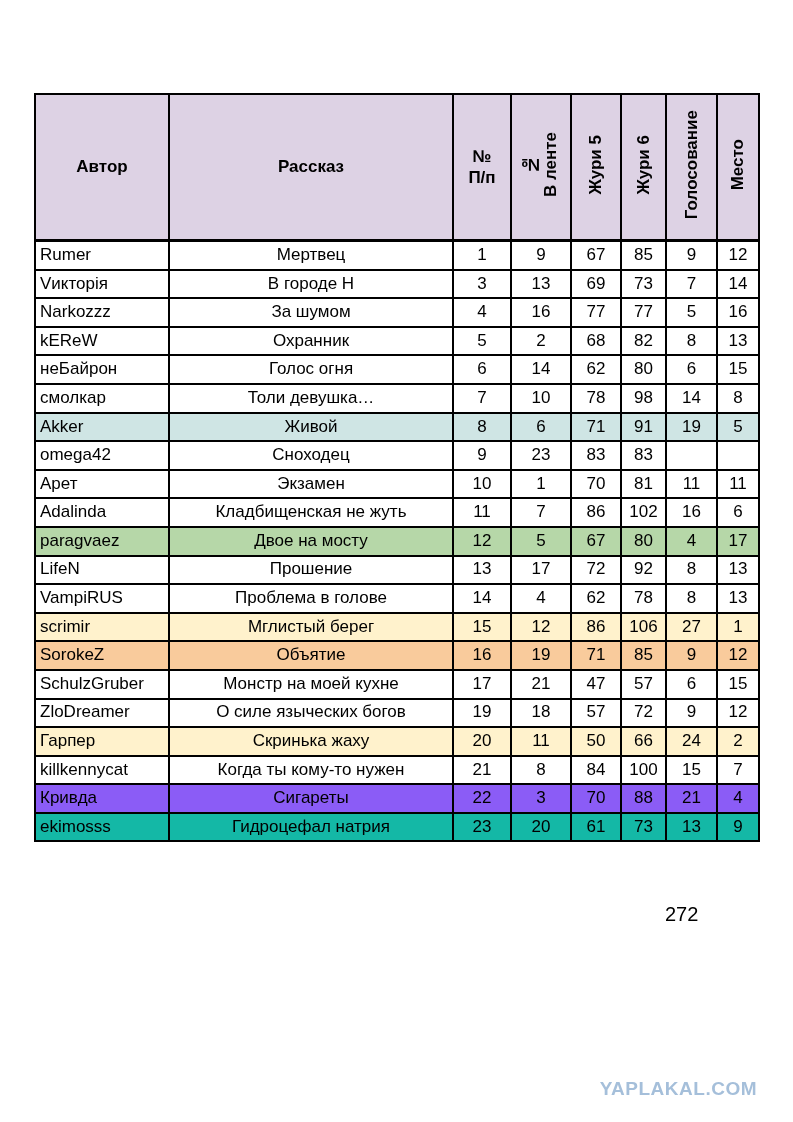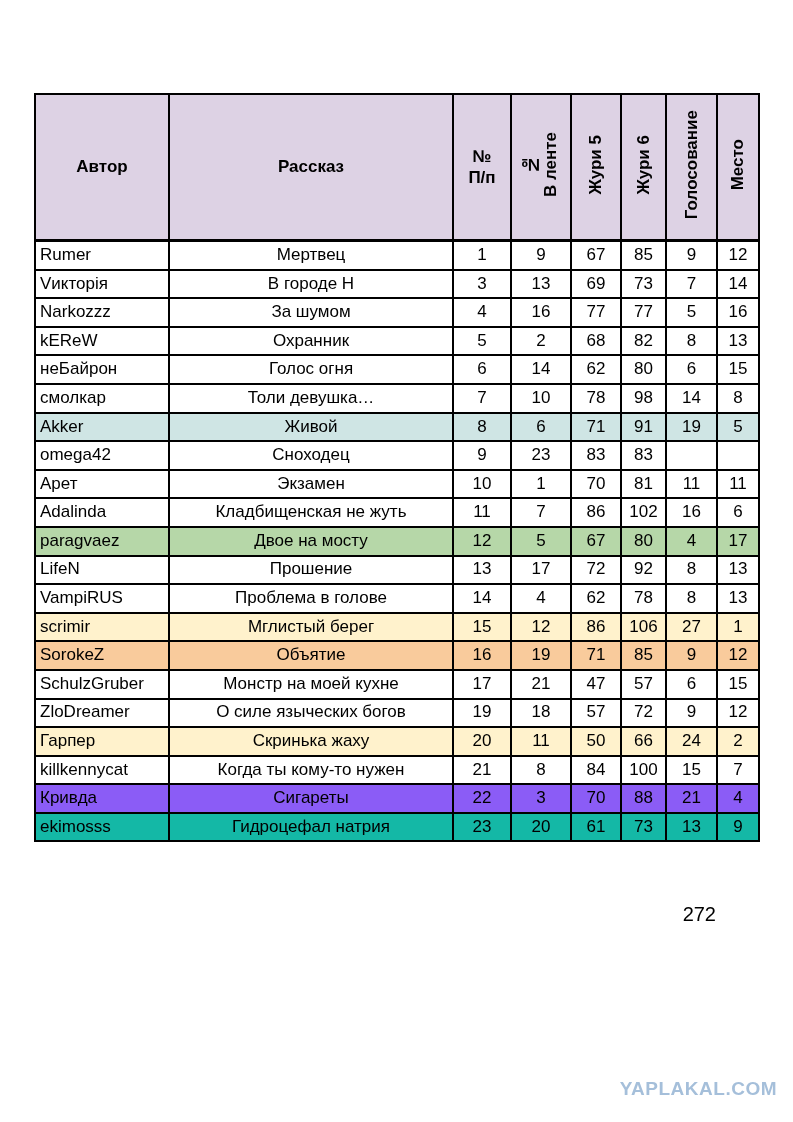--- a/index.html
+++ b/index.html
@@ -41,26 +41,26 @@
     text-align: center;
     vertical-align: middle;
     white-space: nowrap;
     overflow: hidden;
     line-height: 1.1;
   }
   td.cell-author { text-align: left; padding-left: 4px; }
   .footer-total {
     position: absolute;
     left: 665px; top: 903px; width: 51px;
-    text-align: right;
+    text-align: left;
     font-size: 20px;
   }
   .watermark {
     position: absolute;
-    right: 16px; bottom: 22px;
+    right: 36px; bottom: 22px;
     color: var(--watermark, #a5bfda);
     font-weight: bold;
     font-size: 19px;
     letter-spacing: 0.5px;
     text-align: center;
   }
 </style>
 </head>
 <body>
 

